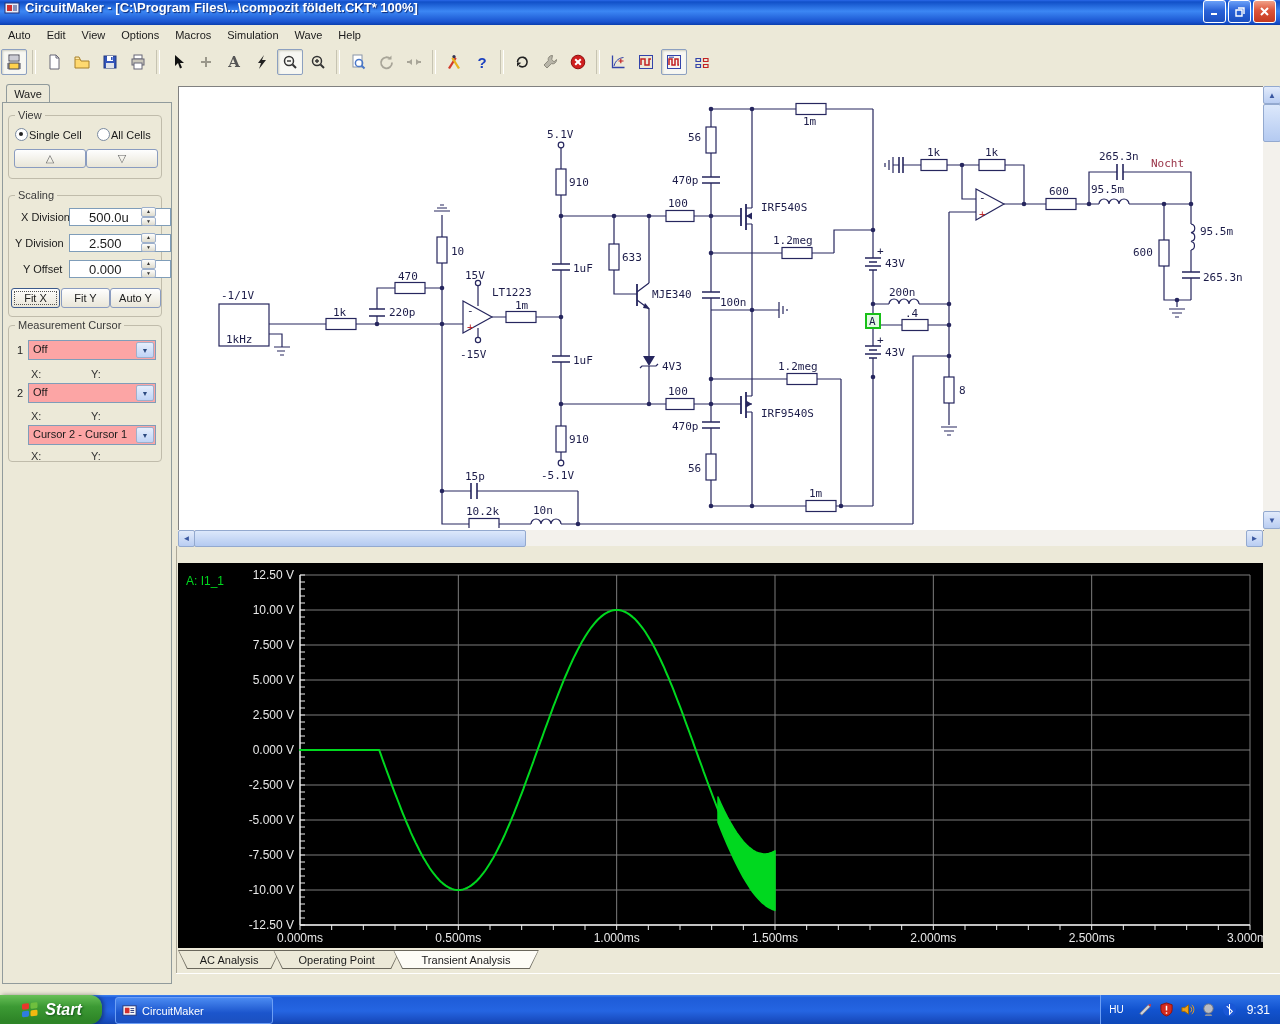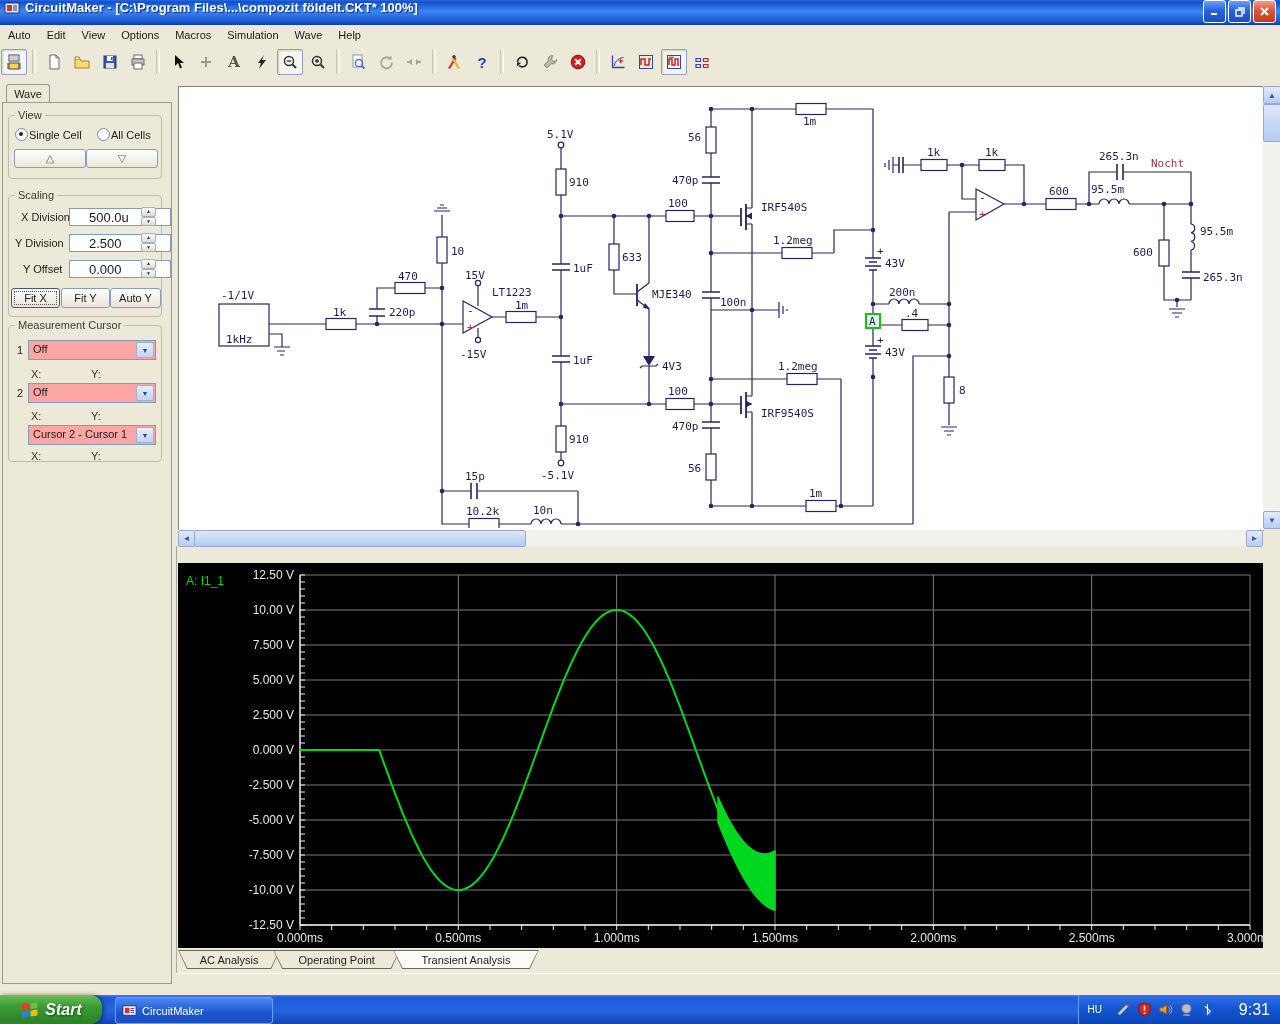--- a/index.html
+++ b/index.html
@@ -83,21 +83,21 @@
     background:linear-gradient(180deg,#68c058 0%,#3c9a34 40%,#2e8527 90%);
     box-shadow:2px 0 4px rgba(0,0,0,.4);display:flex;align-items:center;justify-content:center;gap:5px;
     color:#fff;font-weight:bold;font-style:italic;font-size:16px;text-shadow:1px 1px 2px #14551a}
   #taskbtn{position:absolute;left:115px;top:2px;width:150px;height:25px;border-radius:3px;
     background:linear-gradient(180deg,#4a8af2,#1b55cc 60%,#1b50c0);border:1px solid #6d9ff5;
     display:flex;align-items:center;gap:5px;color:#fff;font-size:11px;padding-left:6px}
   #tray{position:absolute;right:0;top:0;height:29px;display:flex;align-items:center;
     background:linear-gradient(180deg,#2e73ea 0%,#1253cf 50%,#0d47b8 100%);
     border-left:1px solid #6d9ff5;padding:0 10px 0 8px;gap:6px;color:#fff}
   #lang{margin-right:8px;font-size:10px;color:#fff}
-  #clock{font-size:16px;margin-left:18px}
+  #clock{font-size:12px;margin-left:4px}
   .tray-ico{width:15px;height:15px}
   text{user-select:none}
 </style>
 </head>
 <body>
 
 <div id="titlebar">
   <svg class="app-icon" viewBox="0 0 16 16">
     <rect x="1" y="3" width="14" height="10" fill="#e8ecf8" stroke="#223377"></rect>
     <rect x="3" y="5" width="5" height="6" fill="#d03030"></rect>

